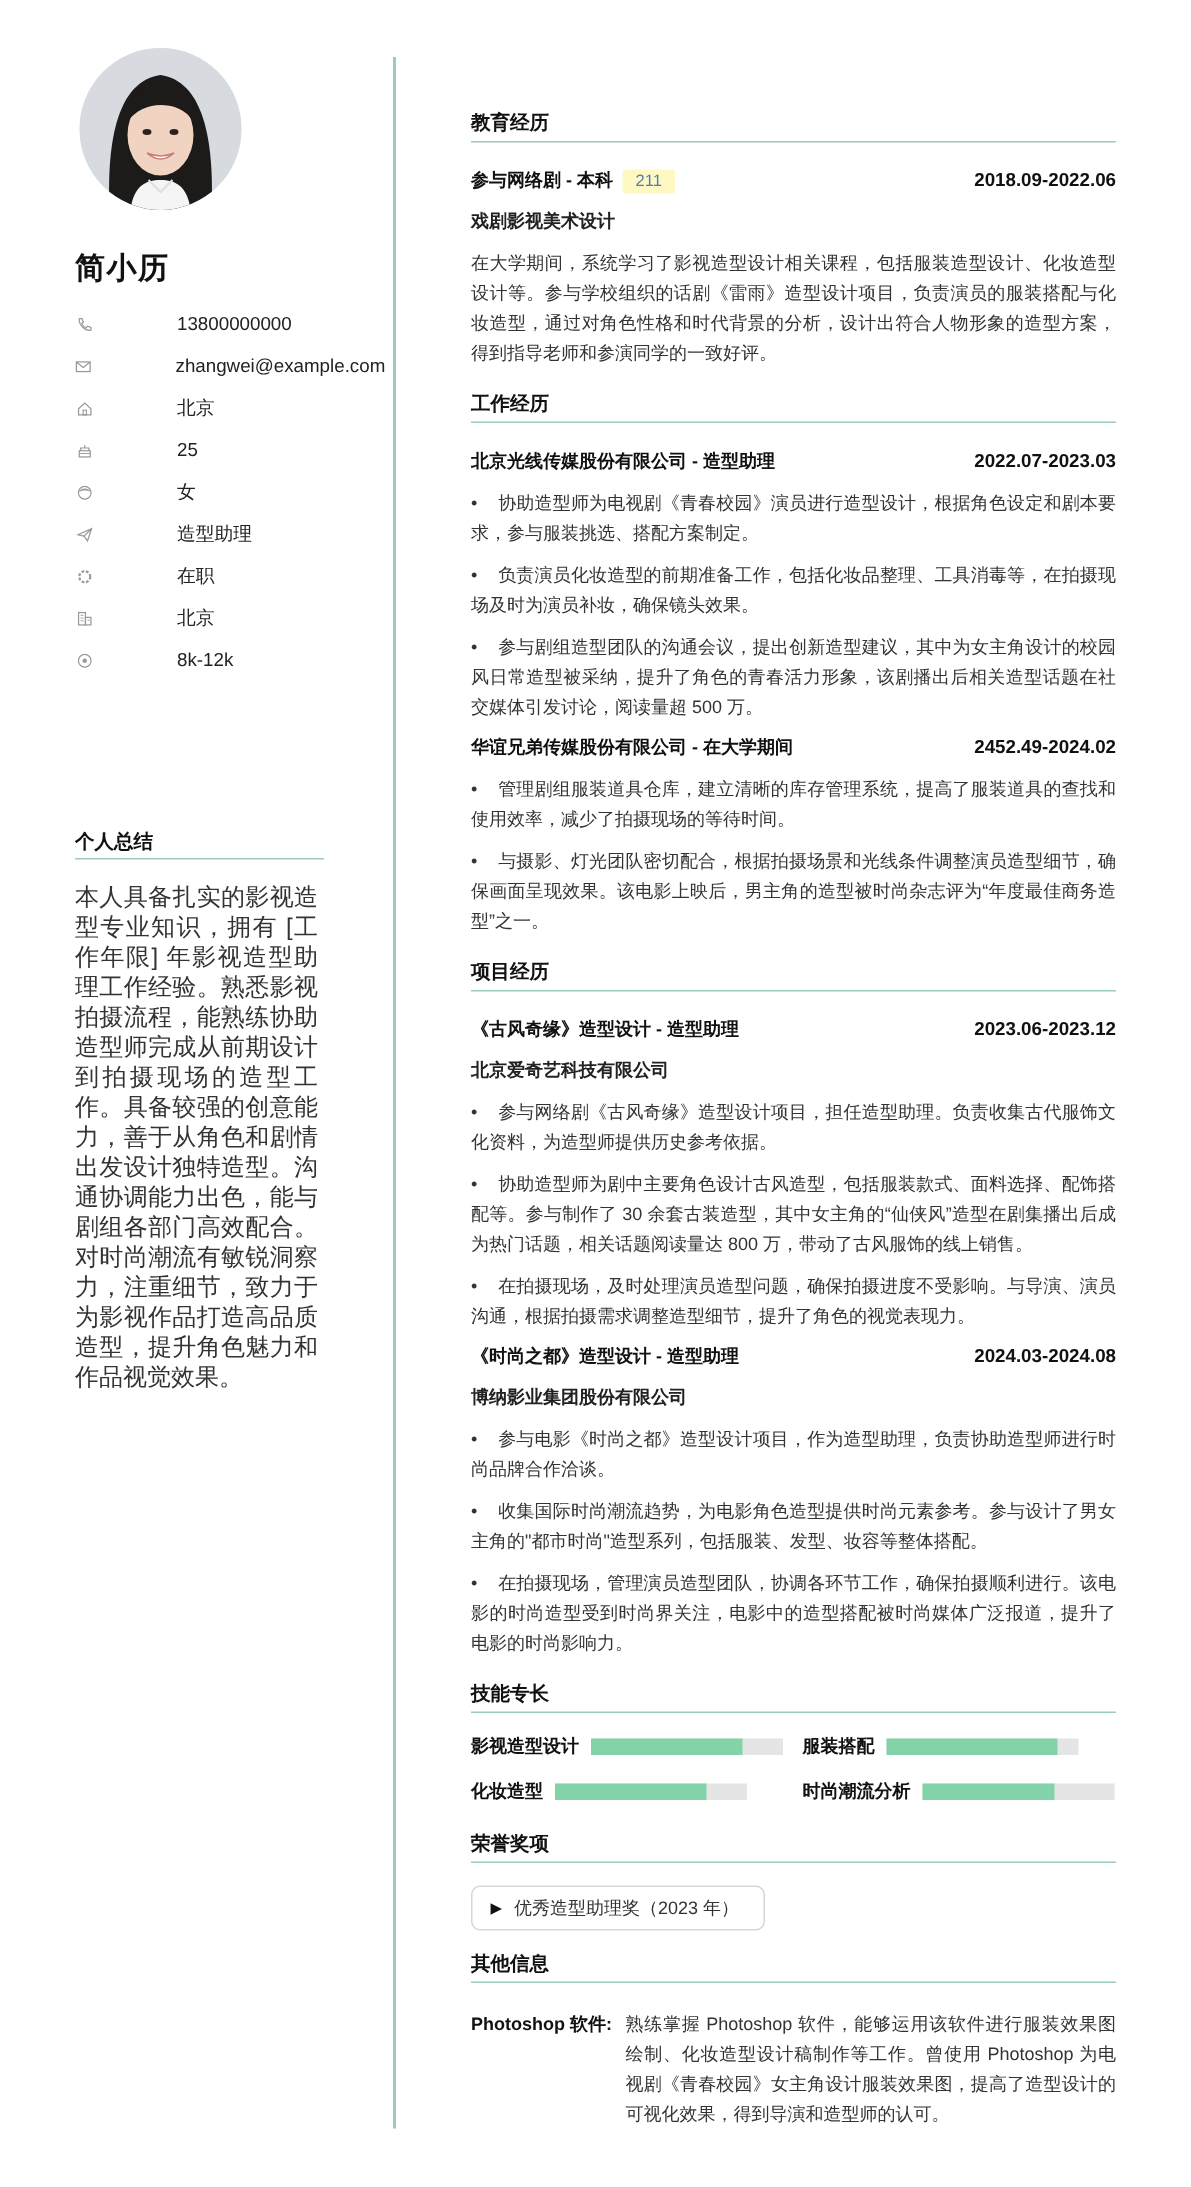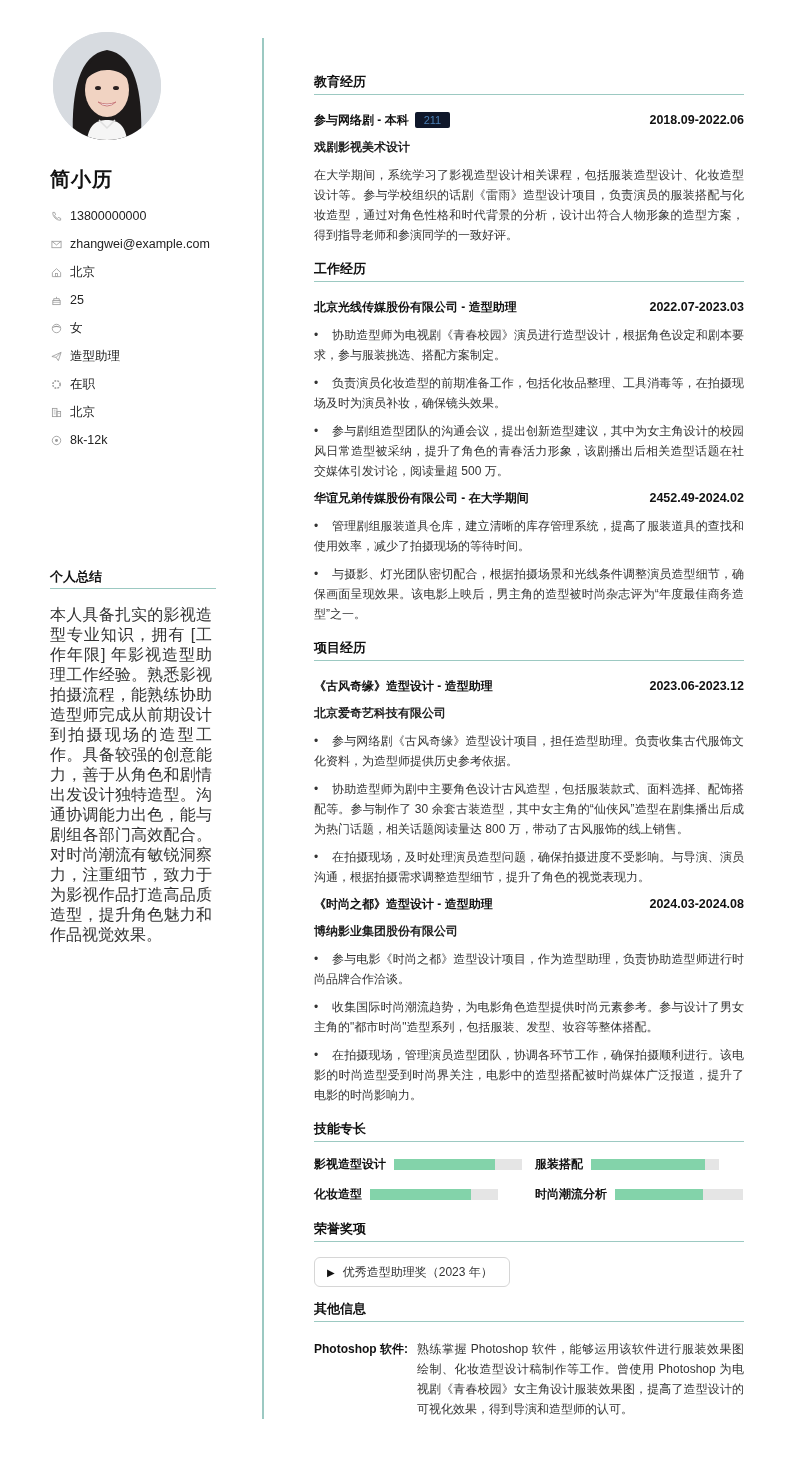--- a/index.html
+++ b/index.html
@@ -3,35 +3,35 @@
 <meta charset="utf-8">
 <style>
   * { box-sizing: border-box; margin: 0; padding: 0; }
   html, body { width: 794px; height: 1458px; background: #ffffff; overflow: hidden; }
   body { font-family: "Liberation Sans", "DejaVu Sans", sans-serif; color: #333; position: relative; }
 
   .sidebar { position: absolute; left: 50px; top: 32px; width: 166px; }
   .avatar { width: 108px; height: 108px; border-radius: 50%; margin-left: 3px; overflow: hidden; background: #d9dde2; position: relative; }
   .name { font-size: 20px; font-weight: 600; color: #111; margin-top: 24px; height: 30px; line-height: 30px; letter-spacing: 1px; }
   .info-list { margin-top: 8px; }
-  .info-item { display: flex; align-items: center; height: 28px; font-size: 12.5px; color: #222; }
+  .info-item { display: flex; align-items: center; height: 28px; font-size: 12.5px; color: #222; gap: 48px; }
   .info-item .ico { width: 12px; height: 12px; margin-right: 8px; color: #999; display: flex; align-items: center; justify-content: center; }
   .info-item .ico svg { width: 11px; height: 11px; }
 
-  .side-section { position: absolute; left: 50px; top: 570px; width: 166px; }
+  .side-section { position: absolute; left: 50px; top: 554px; width: 166px; }
   .side-title { font-size: 13px; font-weight: 700; color: #111; padding-bottom: 3px; border-bottom: 1px solid #9cc9c2; height: 19px; line-height: 14px; }
   .side-text { font-size: 16px; line-height: 20px; color: #333; margin-top: 16px; padding-right: 4px; text-align: justify; }
 
   .divider { position: absolute; left: 262px; top: 38px; width: 2px; height: 1381px; background: #9cc9c2; }
 
   .main { position: absolute; left: 314px; top: 40px; width: 430px; margin-top: 34px; }
   .sec-title { font-size: 13px; font-weight: 700; color: #111; border-bottom: 1px solid #9cc9c2; height: 21px; line-height: 16px; }
   .entry-head { display: flex; justify-content: space-between; align-items: center; font-size: 12px; font-weight: 700; color: #111; height: 18px; }
   .entry-head .date { font-weight: 700; font-size: 12.5px; }
-  .tag { display: inline-block; background: #0f172a; color: #4a7fb5; font-weight: 400; font-size: 11px; padding: 0 9px; margin-left: 6px; height: 16px; line-height: 16px; border-radius: 2px; }
+  .tag { display: inline-block; background: #fef9c3; color: #4a7fb5; font-weight: 400; font-size: 11px; padding: 0 9px; margin-left: 6px; height: 16px; line-height: 16px; border-radius: 2px; }
   .sub { font-size: 12px; font-weight: 700; color: #222; height: 18px; line-height: 18px; }
   .para { font-size: 12px; line-height: 20px; color: #333; text-align: justify; }
   .bullets { list-style: none; }
   .bullets li { font-size: 12px; line-height: 20px; color: #333; margin-bottom: 8px; text-align: justify; }
   .bullets li .dot { display: inline-block; width: 18px; }
   .bullets li .dot::before { content: "•"; color: #333; }
 
   .skills { display: grid; grid-template-columns: 221px 209px; row-gap: 12px; margin-top: 13px; }
   .skill { display: flex; align-items: center; height: 18px; font-size: 12px; font-weight: 700; color: #111; }
   .skill .label { margin-right: 8px; white-space: nowrap; }

